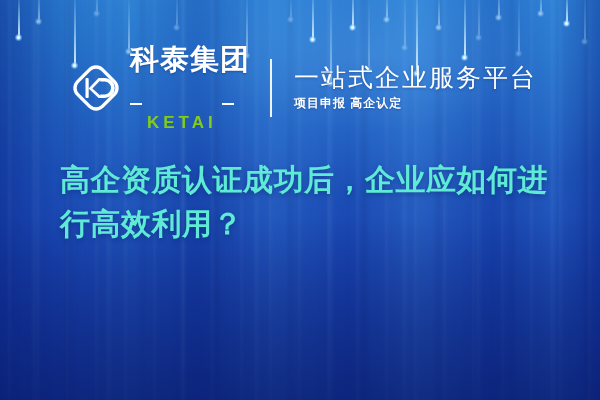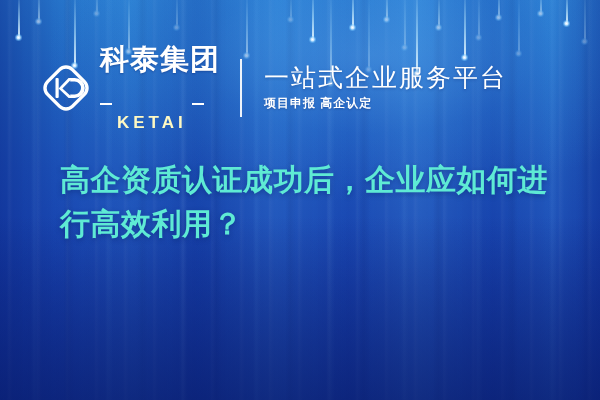--- a/index.html
+++ b/index.html
@@ -120,21 +120,21 @@
     margin-left: -3.5px;
     border-radius: 50%;
     background: radial-gradient(circle, #ffffff 0%, #cfeaff 28%, rgba(120,200,255,0.55) 55%, rgba(90,180,255,0.0) 100%);
   }
   .streak.dim { opacity: 0.55; }
   .streak.faint { opacity: 0.32; }
 
   
   .header {
     position: absolute;
-    left: 40px;
+    left: 70px;
     top: 44px;
     display: flex;
     align-items: center;
   }
   .logo-mark {
     width: 52px;
     height: 52px;
     flex: 0 0 auto;
   }
   .logo-words {
@@ -160,21 +160,21 @@
   .logo-dash {
     height: 2px;
     width: 12px;
     background: #ffffff;
     flex: 0 0 auto;
   }
   .logo-en {
     font-size: 17px;
     line-height: 18px;
     font-weight: 700;
-    color: #fef9c3;
+    color: #84cc16;
     letter-spacing: 4px;
     padding: 0 5px;
     white-space: nowrap;
     margin-top: 38px;
   }
   .divider {
     width: 2px;
     height: 58px;
     background: rgba(255,255,255,0.92);
     margin: 0 22px 0 20px;

